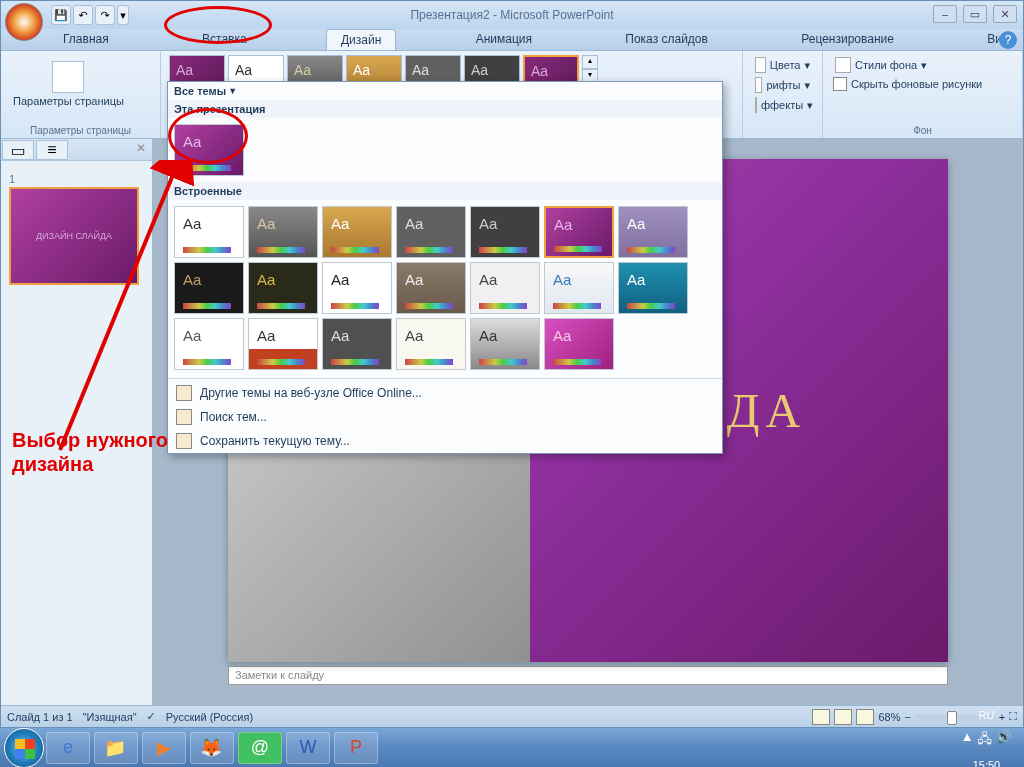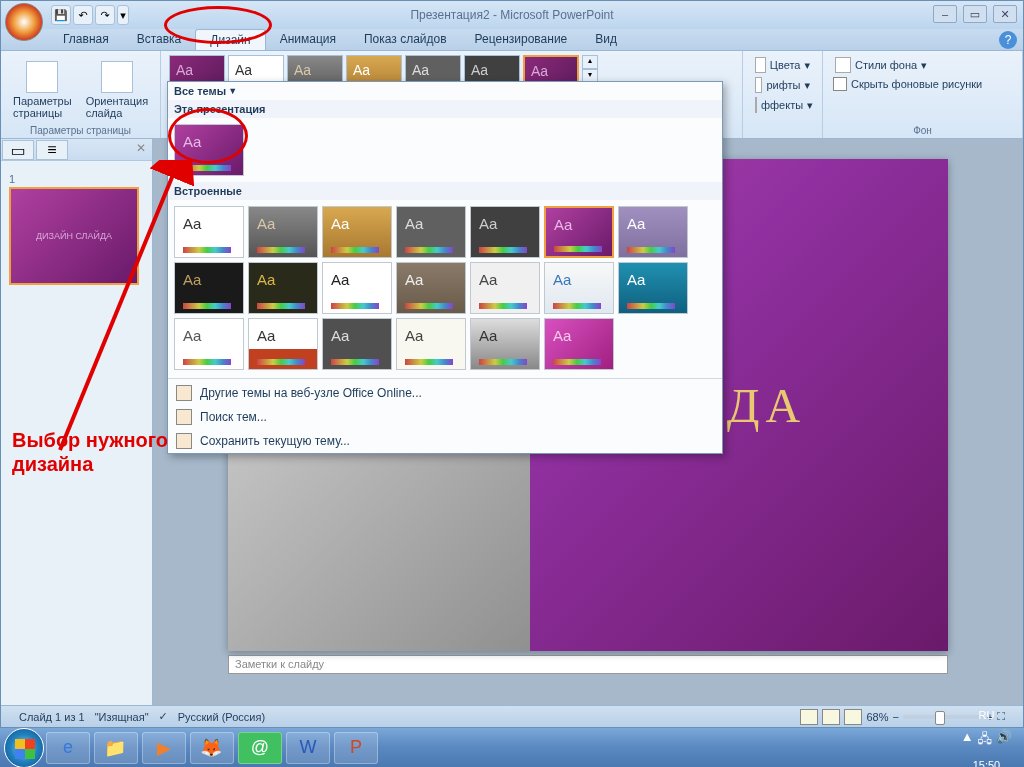--- a/index.html
+++ b/index.html
@@ -7,21 +7,21 @@
 .window { position: absolute; top: 0; left: 0; width: 1024px; height: 728px; background: #cfe2f3; border: 1px solid #6a8fb5; }
 .titlebar { height: 28px; background: linear-gradient(#d6e6f6, #bcd5ee); display: flex; align-items: center; position: relative; }
 .office-btn { width: 38px; height: 38px; border-radius: 50%; background: radial-gradient(#fff,#f0a040 40%,#d04020 70%,#204080); position: absolute; top: 2px; left: 4px; border: 1px solid #888; z-index: 5;}
 .qat { margin-left: 50px; display: flex; gap: 2px; }
 .qat-btn { width: 20px; height: 20px; background: #e8f0fa; border: 1px solid #a8c0d8; border-radius: 3px; display:flex; align-items:center; justify-content:center; font-size:11px;}
 .title-text { position: absolute; left: 50%; transform: translateX(-50%); font-size: 12px; color: #5a7090; text-align: center; }
 .win-controls { position: absolute; right: 6px; top: 4px; display: flex; gap: 6px; }
 .win-btn { width: 24px; height: 18px; background: #d0e0f0; border: 1px solid #90a8c0; border-radius: 2px; display:flex; align-items:center; justify-content:center; font-size:11px; color:#446;}
 .help-btn { position:absolute; right:6px; top:30px; width:18px; height:18px; border-radius:50%; background:#4a90d8; color:#fff; font-size:12px; display:flex; align-items:center; justify-content:center; z-index:4;}
 
-.ribbon-tabs { height: 22px; display: flex; padding-left: 48px; background: linear-gradient(#c8dcf0,#b8d0e8); border-bottom:1px solid #9ab8d6;}
+.ribbon-tabs { height: 22px; display: flex; padding-left: 48px; background: linear-gradient(#c8dcf0,#b8d0e8); border-bottom:1px solid #9ab8d6;justify-content:space-between;}
 .ribbon-tab { padding: 3px 14px; font-size: 12px; color: #1f3b5a; cursor: pointer; }
 .ribbon-tab.active { background: #f0f6fc; border: 1px solid #9ab8d6; border-bottom: none; border-radius: 3px 3px 0 0; }
 
 .ribbon { height: 88px; background: linear-gradient(#eaf2fb,#d6e6f6); border-bottom: 1px solid #9ab8d6; display: flex; }
 .ribbon-group { border-right: 1px solid #b8cde2; padding: 4px 8px; display: flex; flex-direction: column; position:relative;}
 .group-label { position:absolute; bottom:2px; left:0; right:0; text-align:center; font-size: 10px; color: #5a7090; }
 .big-btn { display: flex; flex-direction: column; align-items: center; font-size: 11px; color: #1f3b5a; padding: 2px 4px; cursor:pointer;}
 .big-btn .icn { width: 32px; height: 32px; background: #fff; border: 1px solid #a8c0d8; margin-bottom: 2px; }
 .themes-row { display: flex; gap: 3px; }
 .theme-thumb { width: 56px; height: 42px; border: 1px solid #a8c0d8; background: linear-gradient(135deg,#8a2a7a,#5a1a5a); position:relative; cursor:pointer; }
@@ -41,23 +41,23 @@
 .panel-close { margin-left:auto; padding:2px 6px; color:#888; font-size:12px; cursor:pointer;}
 .slide-thumb-wrap { padding: 8px; }
 .slide-num { font-size: 11px; color: #5a7090; }
 .slide-thumb { width: 130px; height: 98px; background: linear-gradient(135deg, #b040a0, #6a1a6a); border: 2px solid #f0a040; display:flex; align-items:center; justify-content:center; font-size:9px; color:#d8a8d8;}
 
 .editor { flex: 1; display: flex; flex-direction: column; align-items:center; padding:20px; position:relative;}
 .slide-canvas { width: 720px; height: 540px; background: linear-gradient(135deg, #c050b0 0%, #9030a0 50%, #6a1a6a 100%); box-shadow: 0 2px 8px rgba(0,0,0,0.3); display:flex; align-items:center; justify-content:center; position:relative;}
 .slide-canvas::before { content:''; position:absolute; left:0; top:0; width:42%; height:100%; background:linear-gradient(135deg,#e0e0e0,#909090);}
 .slide-title { font-size: 48px; color: #e8c870; font-family: Georgia, serif; letter-spacing: 6px; z-index:1; margin-left:200px;}
 
-.notes-pane { height: 20px; width:720px; background: #fff; border:1px solid #999; padding: 2px 6px; font-size: 11px; color: #888; margin:4px auto 11px;}
-
-.statusbar { height: 22px; background: linear-gradient(#d0e0f0,#b8d0e8); border-top: 1px solid #9ab8d6; display: flex; align-items: center; font-size: 11px; color: #1f3b5a; padding: 0 18px; gap:10px;}
+.notes-pane { height: 20px; width:720px; background: #fff; border:1px solid #999; padding: 2px 6px; font-size: 11px; color: #888; margin:4px auto 0;}
+
+.statusbar { height: 22px; background: linear-gradient(#d0e0f0,#b8d0e8); border-top: 1px solid #9ab8d6; display: flex; align-items: center; font-size: 11px; color: #1f3b5a; padding: 0 6px; gap:10px;}
 .status-right { margin-left:auto; display:flex; align-items:center; gap:4px;}
 .view-btn { width:18px; height:16px; border:1px solid #888; background:#f8f8e0;}
 .zoom-slider { width:80px; height:4px; background:#c0d0e0; position:relative; border-radius:2px;}
 .zoom-slider::after { content:''; position:absolute; left:40%; top:-4px; width:8px; height:12px; background:#fff; border:1px solid #888; border-radius:2px;}
 
 
 .gallery { position: absolute; top: 80px; left: 166px; width: 556px; background: #fafcfe; border: 1px solid #7a98b8; box-shadow: 3px 3px 8px rgba(0,0,0,0.3); z-index: 20; }
 .gallery-hdr { font-size: 11px; font-weight: bold; color: #1f3b5a; padding: 3px 6px; display:flex; align-items:center;}
 .gallery-hdr .dd-arrow { font-size:9px; margin-left:2px;}
 .gallery-sub { font-size: 11px; font-weight: bold; color: #1f3b5a; padding: 3px 6px; background:#f0f4fa;}
@@ -115,24 +115,20 @@
     <div class="ribbon-tab">Рецензирование</div>
     <div class="ribbon-tab">Вид</div>
   </div>
 
   <div class="ribbon">
     <div class="ribbon-group" style="width:160px;">
       <div style="display:flex; gap:6px; padding-top:4px;">
         <div class="big-btn">
           <div class="icn"></div>
           <span>Параметры страницы</span>
-        </div>
-        <div class="big-btn">
-          <div class="icn"></div>
-          <span>Ориентация слайда</span>
         </div>
       </div>
       <div class="group-label">Параметры страницы</div>
     </div>
 
     <div class="ribbon-group" style="flex:1;">
       <div class="themes-row">
         <div class="theme-thumb">
             <span class="aa">Aa</span>
             <div class="strip"></div>

